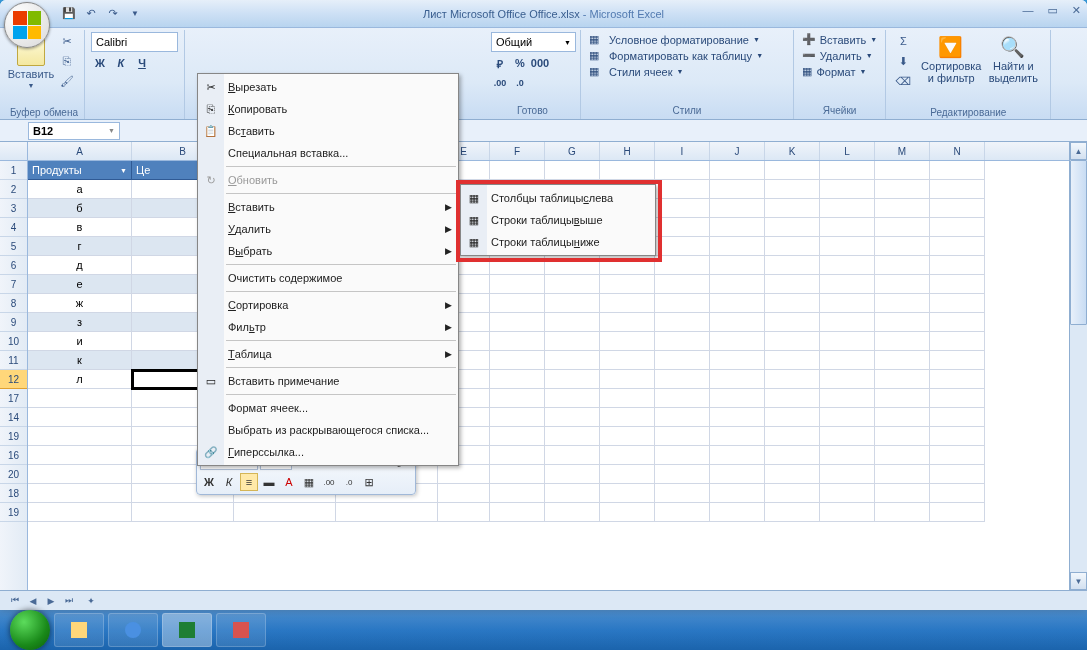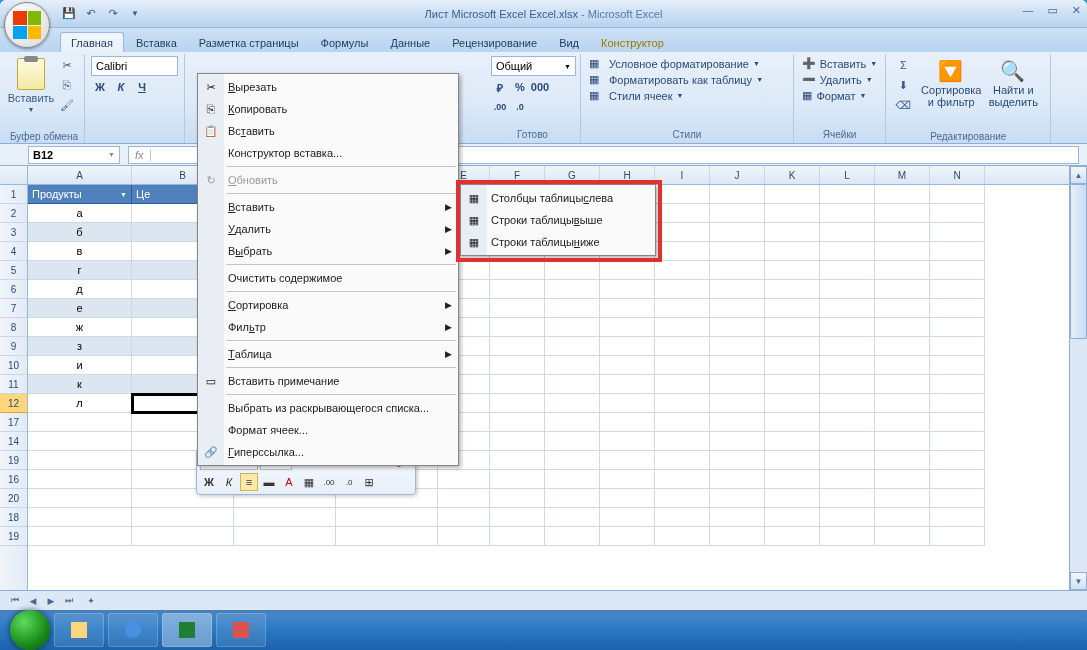--- a/index.html
+++ b/index.html
@@ -106,39 +106,29 @@
           <span></span>
         </div>
     </div>
     <div class="qat">
       <div class="qat-btn">💾</div>
       <div class="qat-btn">↶</div>
       <div class="qat-btn">↷</div>
       <div class="qat-btn" style="font-size:8px">▼</div>
     </div>
     <div class="title-text">
-      <span class="fname">Лист Microsoft Excel Excel.xlsx</span> - <span>Microsoft Excel</span>
+      <span class="fname">Лист Microsoft Office Office.xlsx</span> - <span>Microsoft Excel</span>
     </div>
     <div class="win-controls">
       <span>—</span>
       <span>▭</span>
       <span>✕</span>
     </div>
   </div>
 
-  <div class="ribbon-tabs" id="ribbon-tabs">
-      <div class="tab active">Главная</div>
-      <div class="tab">Вставка</div>
-      <div class="tab">Разметка страницы</div>
-      <div class="tab">Формулы</div>
-      <div class="tab">Данные</div>
-      <div class="tab">Рецензирование</div>
-      <div class="tab">Вид</div>
-      <div class="tab design">Конструктор</div>
-    </div>
 
   <div class="ribbon">
     <div class="group" style="flex-direction:row">
       <div style="display:flex">
         <div class="paste-btn">
           <div class="paste-icon"></div>
           <span>Вставить</span>
           <span style="font-size:7px">▼</span>
         </div>
         <div class="clip-side">
@@ -240,23 +230,20 @@
         </div>
       </div>
       <div class="group-title" style="position:absolute;bottom:0;left:0;right:0">Редактирование</div>
     </div>
   </div>
 
   <div class="formula-bar">
     <div class="name-box">
         <span>B12</span>
         <span style="font-size:7px;color:#888">▼</span>
-      </div>
-    <div class="fx-bar">
-        <span class="fx-lbl">fx</span>
       </div>
   </div>
 
   <div class="sheet-area">
     <div class="rowhdrs">
       <div class="corner"></div>
       <div id="rowhdrs">
           <div class="rh">1</div>
           <div class="rh">2</div>
           <div class="rh">3</div>
@@ -618,39 +605,39 @@
     <div class="nav-btn">⏭</div>
     <div class="nav-btn" style="margin-left:4px">✦</div>
   </div>
 
 </div>
 
 <div class="context-menu" id="ctxmenu">
     <div class="cm-item"><span class="icn">✂</span><u>В</u>ырезать</div>
     <div class="cm-item"><span class="icn">⎘</span><u>К</u>опировать</div>
     <div class="cm-item"><span class="icn">📋</span>Вс<u>т</u>авить</div>
-    <div class="cm-item">Конструктор вставка...</div>
+    <div class="cm-item">Специальная вставка...</div>
     <div class="cm-sep"></div>
     <div class="cm-item dis"><span class="icn">↻</span><u>О</u>бновить</div>
     <div class="cm-sep"></div>
     <div class="cm-item"><u>В</u>ставить<span class="arr">▶</span></div>
     <div class="cm-item"><u>У</u>далить<span class="arr">▶</span></div>
     <div class="cm-item">В<u>ы</u>брать<span class="arr">▶</span></div>
     <div class="cm-sep"></div>
     <div class="cm-item">Очистить содержимое</div>
     <div class="cm-sep"></div>
     <div class="cm-item"><u>С</u>ортировка<span class="arr">▶</span></div>
     <div class="cm-item">Фил<u>ь</u>тр<span class="arr">▶</span></div>
     <div class="cm-sep"></div>
     <div class="cm-item"><u>Т</u>аблица<span class="arr">▶</span></div>
     <div class="cm-sep"></div>
     <div class="cm-item"><span class="icn">▭</span>Вставить примечание</div>
     <div class="cm-sep"></div>
+    <div class="cm-item">Формат ячеек...</div>
     <div class="cm-item">Выбрать из раскрывающегося списка...</div>
-    <div class="cm-item">Формат ячеек...</div>
     <div class="cm-item"><span class="icn">🔗</span><u>Г</u>иперссылка...</div>
   </div>
 <div class="submenu" id="submenu">
     <div class="cm-item"><span class="icn">▦</span>Столбцы таблицы <u>с</u>лева</div>
     <div class="cm-item"><span class="icn">▦</span>Строки таблицы <u>в</u>ыше</div>
     <div class="cm-item"><span class="icn">▦</span>Строки таблицы <u>н</u>иже</div>
   </div>
 <div class="submenu-hilite"></div>
 
 <div class="mini-toolbar">

